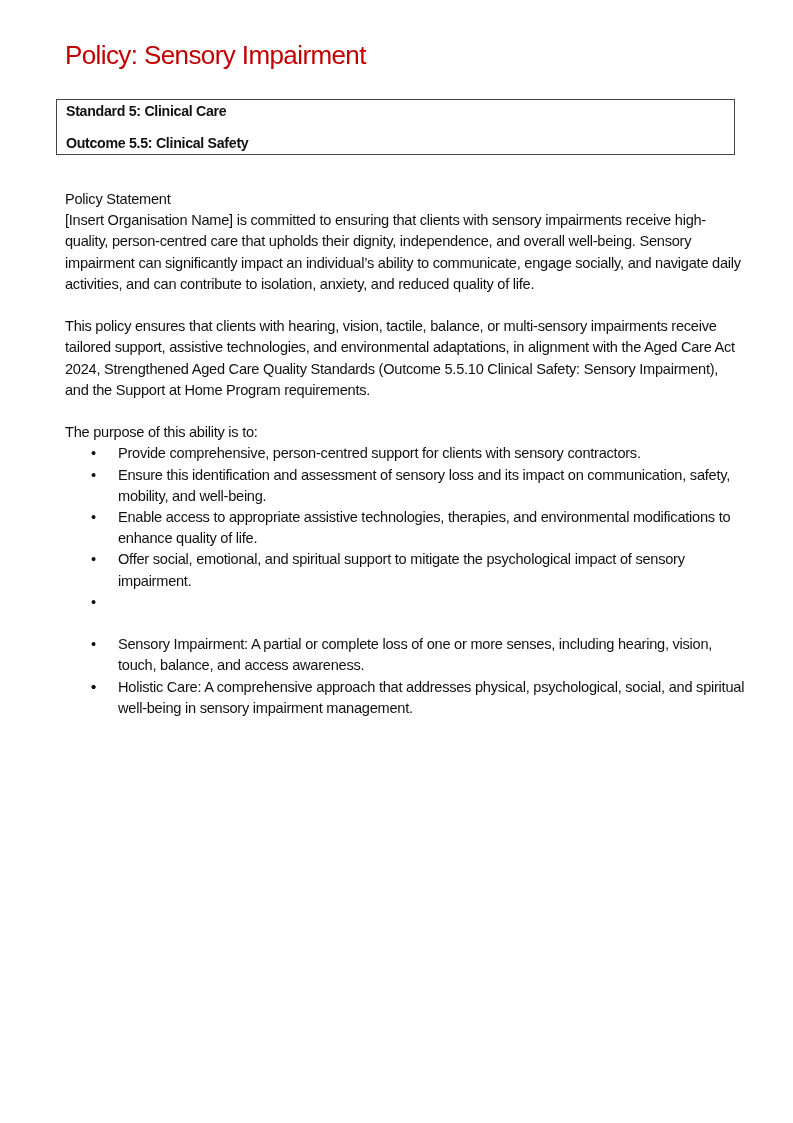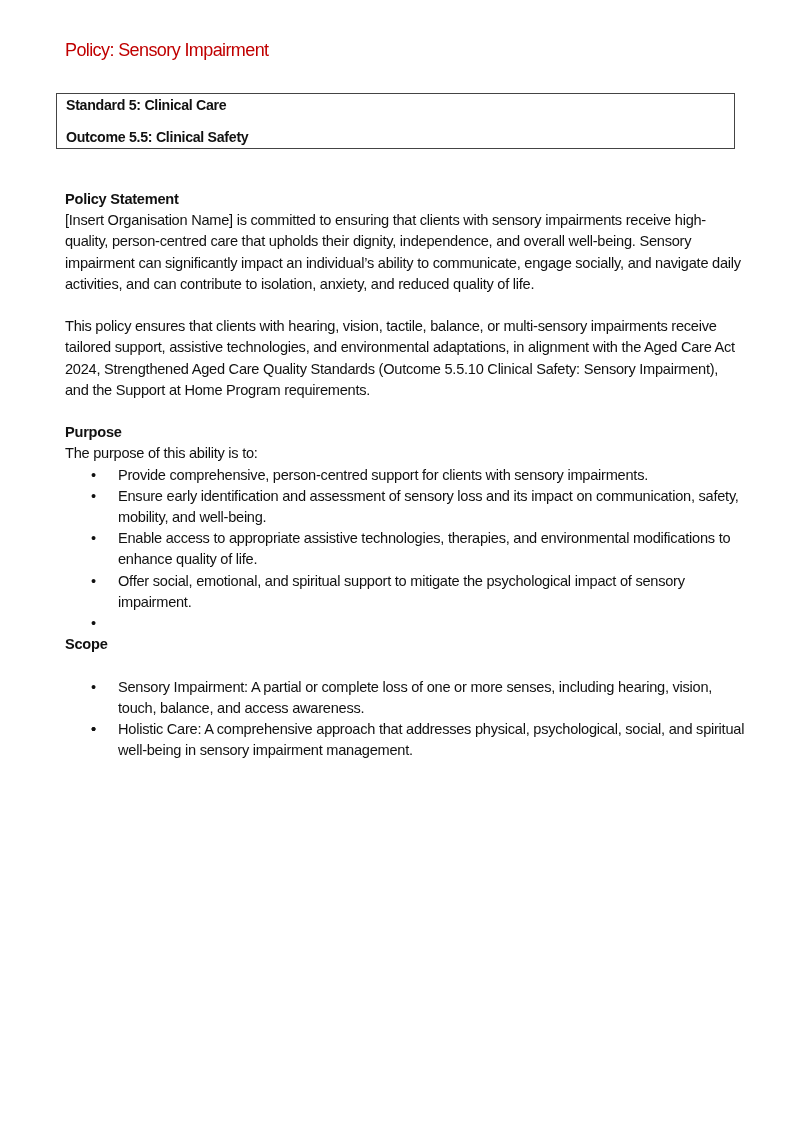--- a/index.html
+++ b/index.html
@@ -2,35 +2,35 @@
 <html><head>
 <meta charset="utf-8">
 <style>
   html, body { margin: 0; padding: 0; background: #ffffff; }
   body {
     width: 793px; height: 1123px; position: relative; overflow: hidden;
     font-family: "Liberation Sans", sans-serif; color: #111111;
   }
   .title {
     position: absolute; left: 65px; top: 40px;
-    font-size: 18px; color: #c00000; letter-spacing: -0.6px;
+    font-size: 26px; color: #c00000; letter-spacing: -0.6px;
     font-family: "Liberation Sans", sans-serif; font-weight: normal;
   }
   .std-box {
-    position: absolute; left: 56px; top: 93px; width: 679px; height: 56px;
+    position: absolute; left: 56px; top: 99px; width: 679px; height: 56px;
     border: 1px solid #444; box-sizing: border-box;
   }
   .std-box .line {
     position: absolute; left: 9px; font-size: 14.2px; font-weight: bold; letter-spacing: -0.3px;
   }
   .content {
     position: absolute; left: 65px; top: 189px; width: 680px;
     font-size: 14.6px; line-height: 21.2px; letter-spacing: -0.25px;
   }
-  .h { font-weight: bold; }
+  .h { font-weight: normal; }
   p { margin: 0; }
   .gap { height: 21.2px; }
   ul { margin: 0; padding: 0; list-style: none; }
   li { position: relative; padding-left: 53px; }
   li .bullet { position: absolute; left: 26px; top: 0; }
 </style>
 </head>
 <body>
 
 <div class="title">Policy: Sensory Impairment</div>
@@ -43,34 +43,32 @@
 <div class="content">
   <section>
     <p class="h">Policy Statement</p>
     <p>[Insert Organisation Name] is committed to ensuring that clients with sensory impairments receive high-quality, person-centred care that upholds their dignity, independence, and overall well-being. Sensory impairment can significantly impact an individual’s ability to communicate, engage socially, and navigate daily activities, and can contribute to isolation, anxiety, and reduced quality of life.</p>
     <div class="gap"></div>
     <p>This policy ensures that clients with hearing, vision, tactile, balance, or multi-sensory impairments receive tailored support, assistive technologies, and environmental adaptations, in alignment with the Aged Care Act 2024, Strengthened Aged Care Quality Standards (Outcome 5.5.10 Clinical Safety: Sensory Impairment), and the Support at Home Program requirements.</p>
   </section>
   <div class="gap"></div>
 
   <section>
-    <p class="h">Purpose</p>
     <p>The purpose of this ability is to:</p>
     <ul>
-      <li><span class="bullet">•</span><span>Provide comprehensive, person-centred support for clients with sensory impairments.</span></li>
-      <li><span class="bullet">•</span><span>Ensure early identification and assessment of sensory loss and its impact on communication, safety, mobility, and well-being.</span></li>
+      <li><span class="bullet">•</span><span>Provide comprehensive, person-centred support for clients with sensory contractors.</span></li>
+      <li><span class="bullet">•</span><span>Ensure this identification and assessment of sensory loss and its impact on communication, safety, mobility, and well-being.</span></li>
       <li><span class="bullet">•</span><span>Enable access to appropriate assistive technologies, therapies, and environmental modifications to enhance quality of life.</span></li>
       <li><span class="bullet">•</span><span>Offer social, emotional, and spiritual support to mitigate the psychological impact of sensory impairment.</span></li>
       <li><span class="bullet">•</span></li>
     </ul>
   </section>
   <div class="gap"></div>
 
   <section>
-    <p class="h">Scope</p>
   </section>
   <div class="gap"></div>
 
   <section>
     <ul>
       <li><span class="bullet">•</span><span>Sensory Impairment: A partial or complete loss of one or more senses, including hearing, vision, touch, balance, and access awareness.</span></li>
       <li><span class="bullet">•</span></li>
       <li><span class="bullet">•</span><span>Holistic Care: A comprehensive approach that addresses physical, psychological, social, and spiritual well-being in sensory impairment management.</span></li>
     </ul>
   </section>

